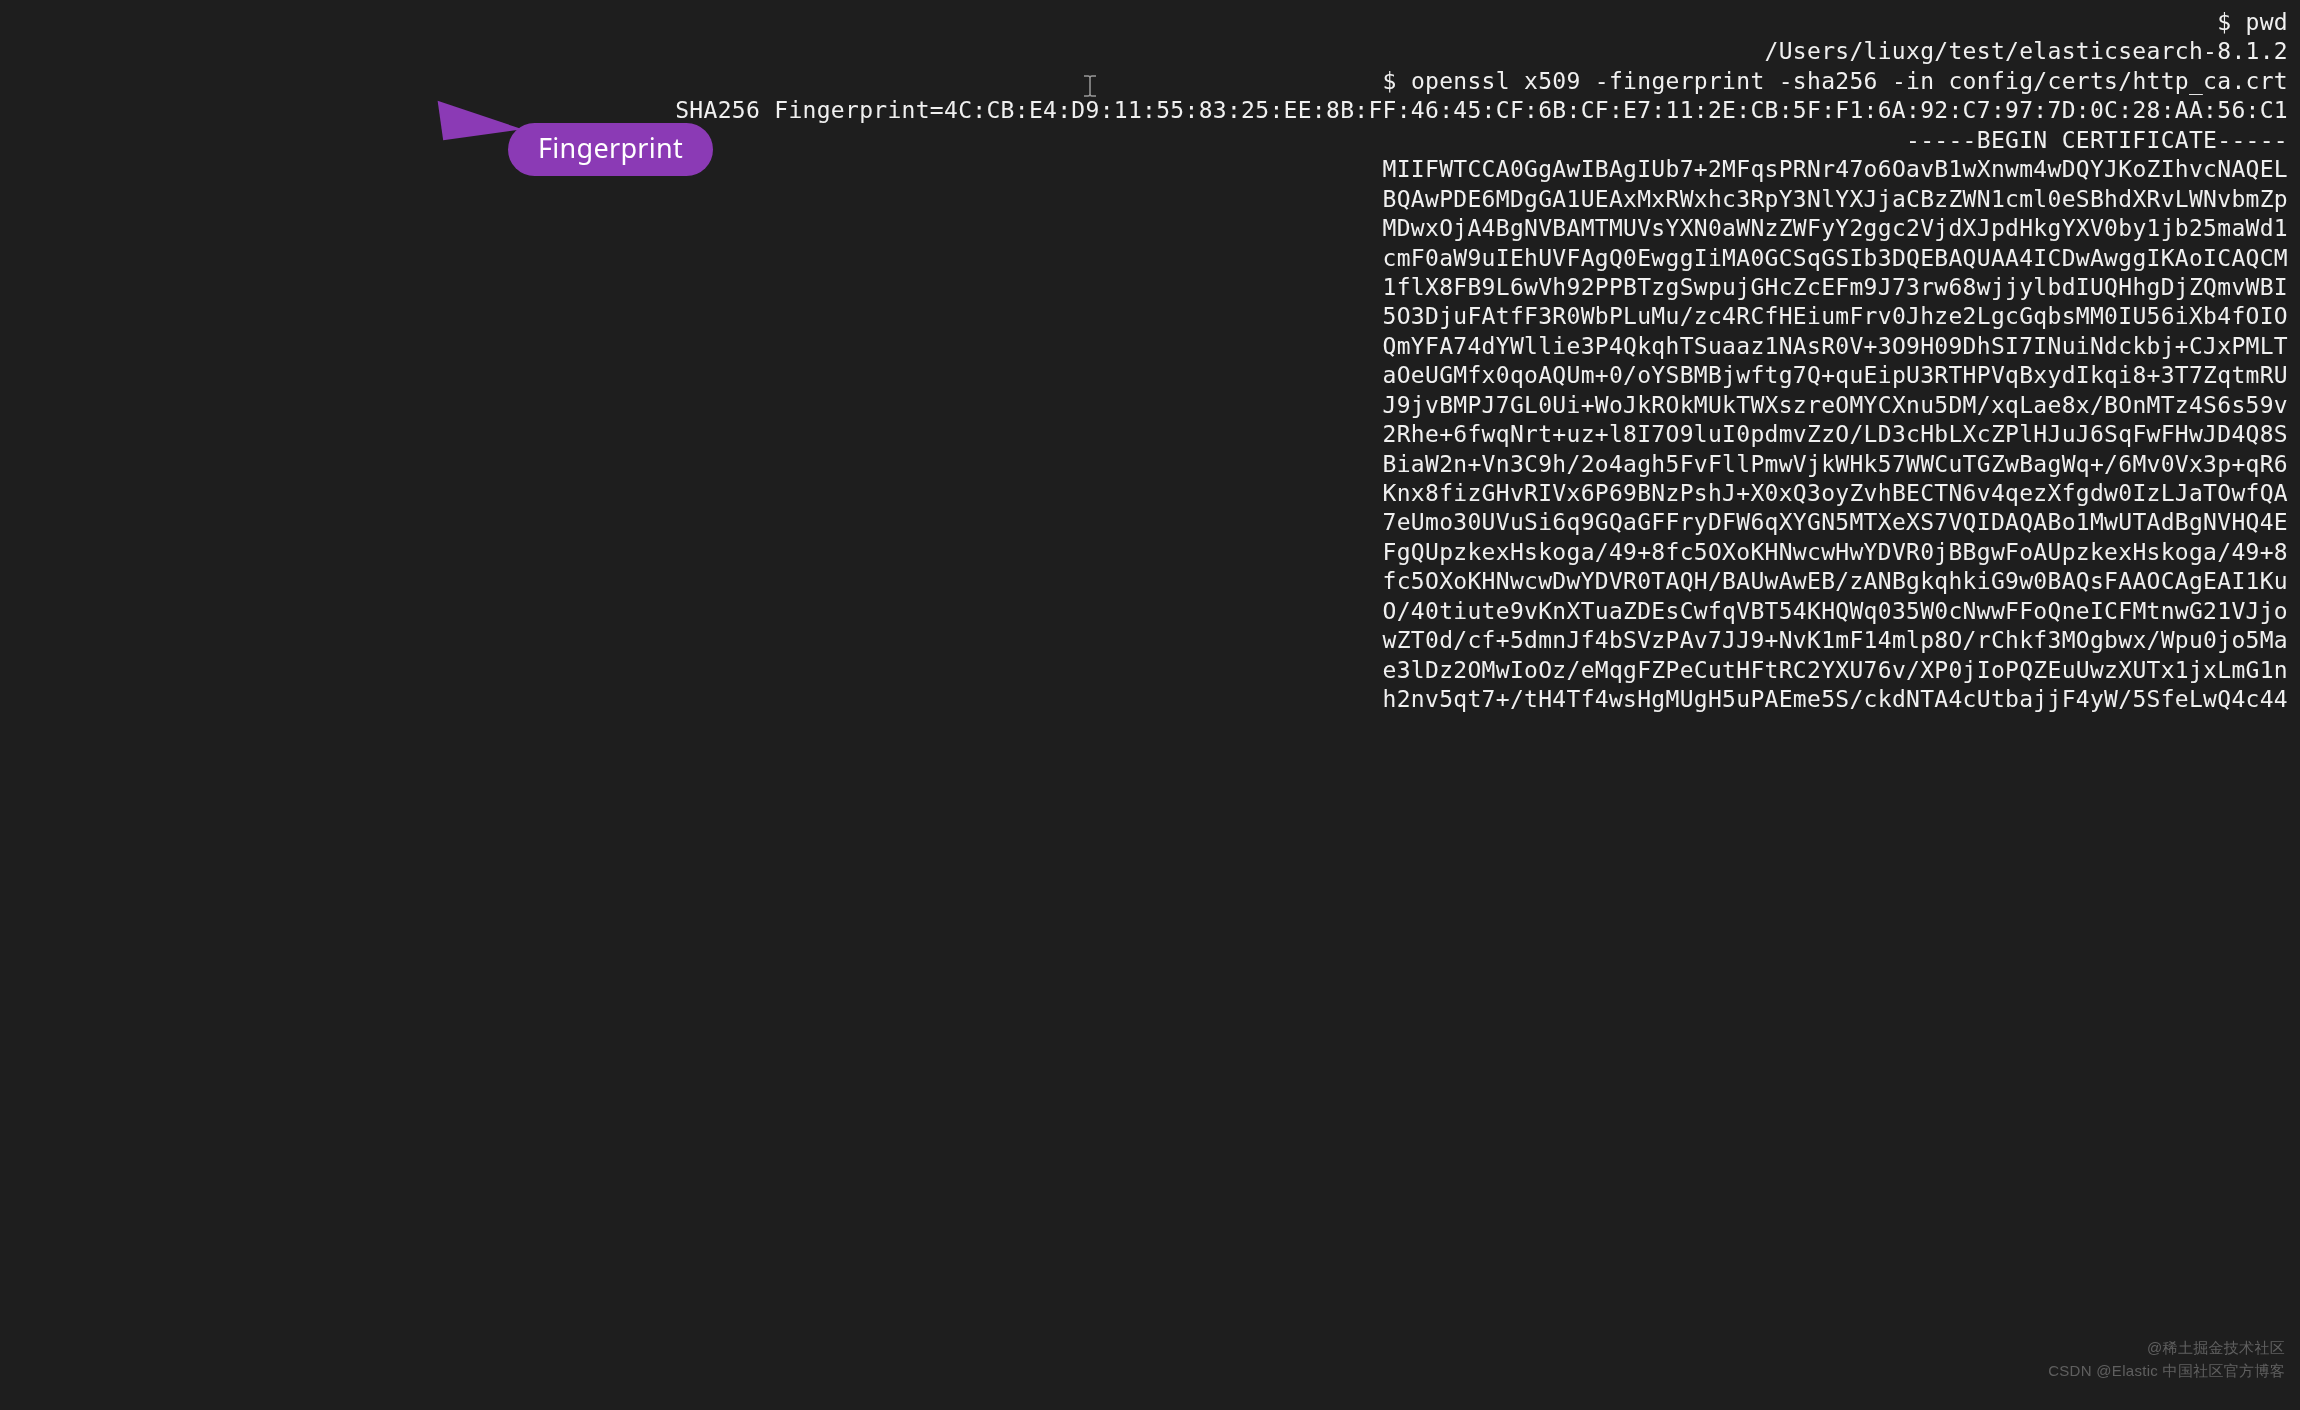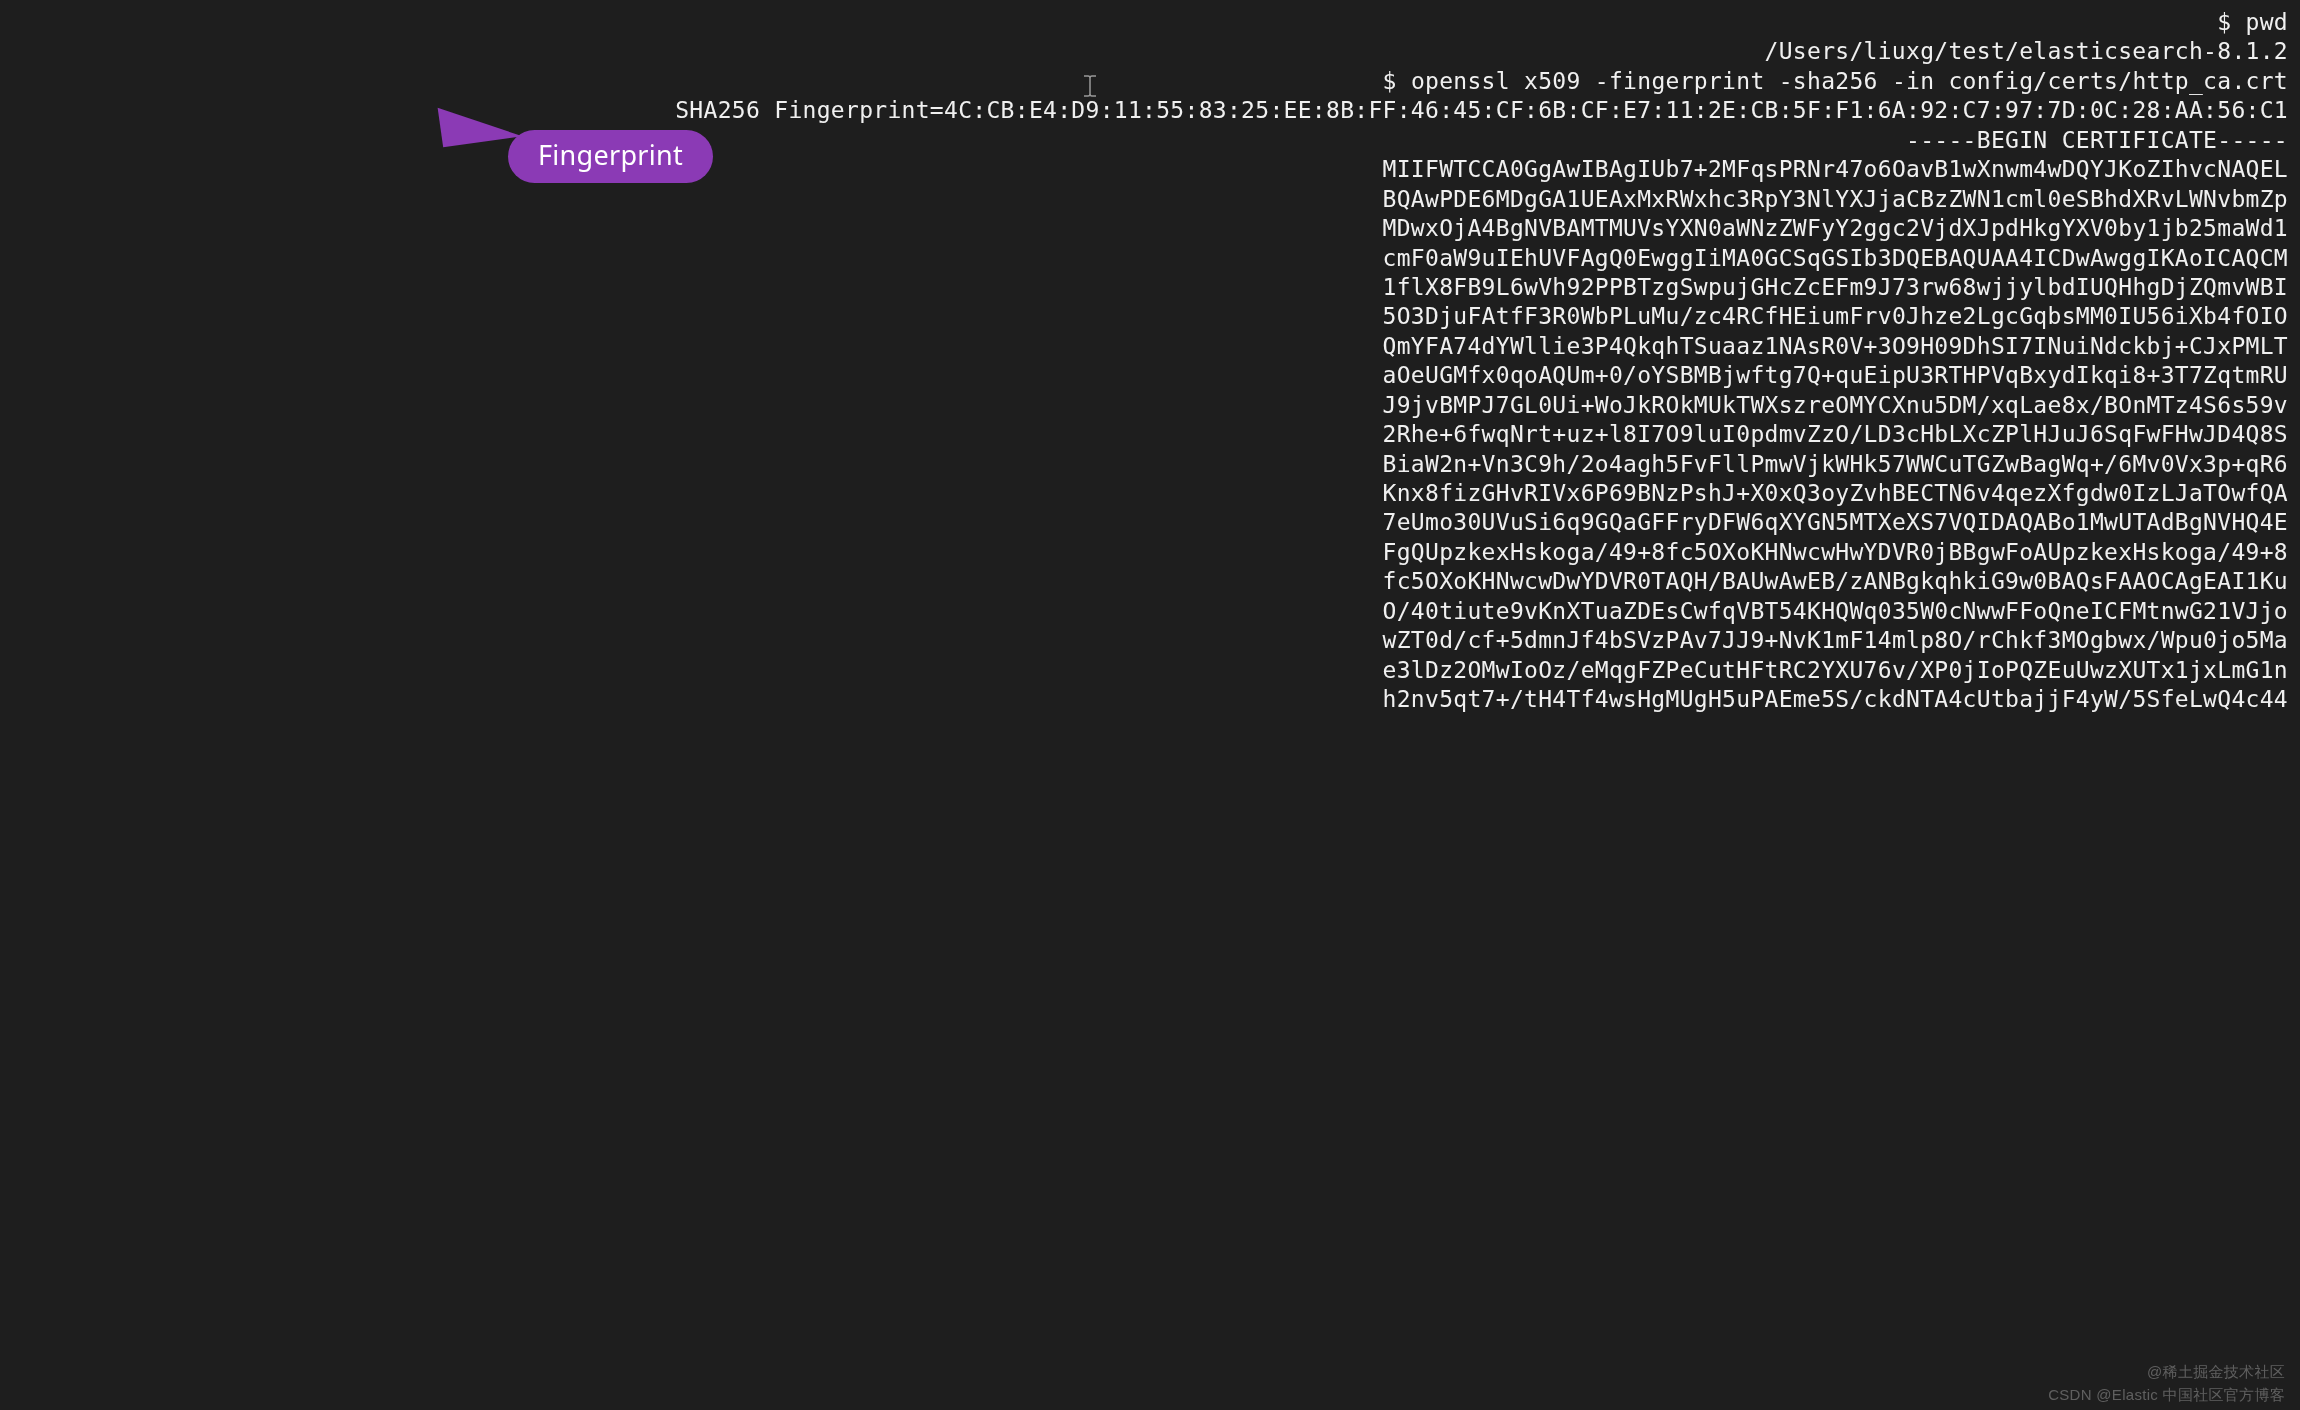--- a/index.html
+++ b/index.html
@@ -36,21 +36,21 @@
     }
     .fingerprint-bubble {
       background-color: #8b3ab5;
       color: #ffffff;
       padding: 8px 30px 10px 30px;
       border-radius: 28px;
       font-family: system-ui, -apple-system, sans-serif;
       font-size: 27px;
       font-weight: 400;
       position: relative;
-      top: 21px;
+      top: 14px;
     }
     .fingerprint-bubble::before {
       content: '';
       position: absolute;
       top: -28px;
       left: -68px;
       width: 0;
       height: 0;
       border-left: 0px solid transparent;
       border-right: 80px solid transparent;
@@ -60,21 +60,21 @@
     .cursor {
       position: absolute;
       left: 1083px;
       top: 74px;
       color: #888;
       font-size: 22px;
     }
     .watermark {
       position: absolute;
       right: 15px;
-      bottom: 4px;
+      bottom: 28px;
       font-family: sans-serif;
       font-size: 15px;
       color: rgba(160,160,160,0.5);
       text-align: right;
       line-height: 1.5;
     }
   </style>
 </head>
 <body>
 

